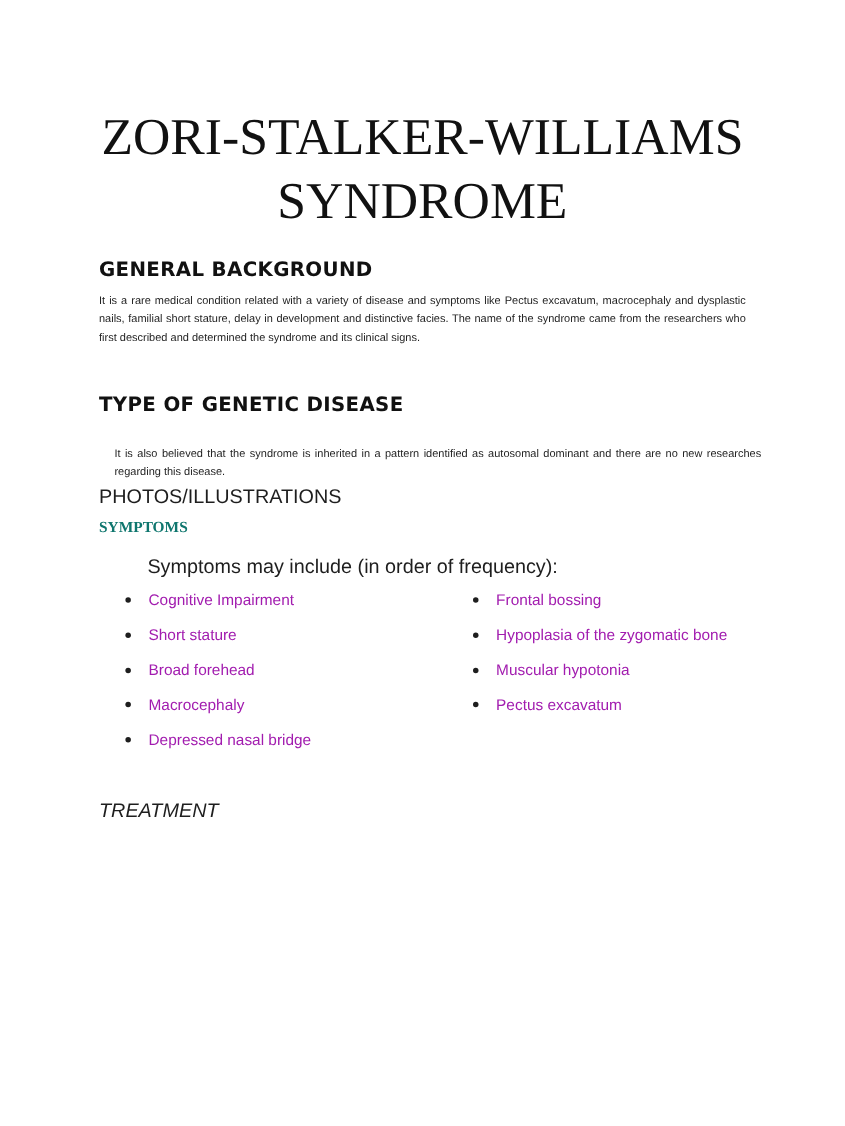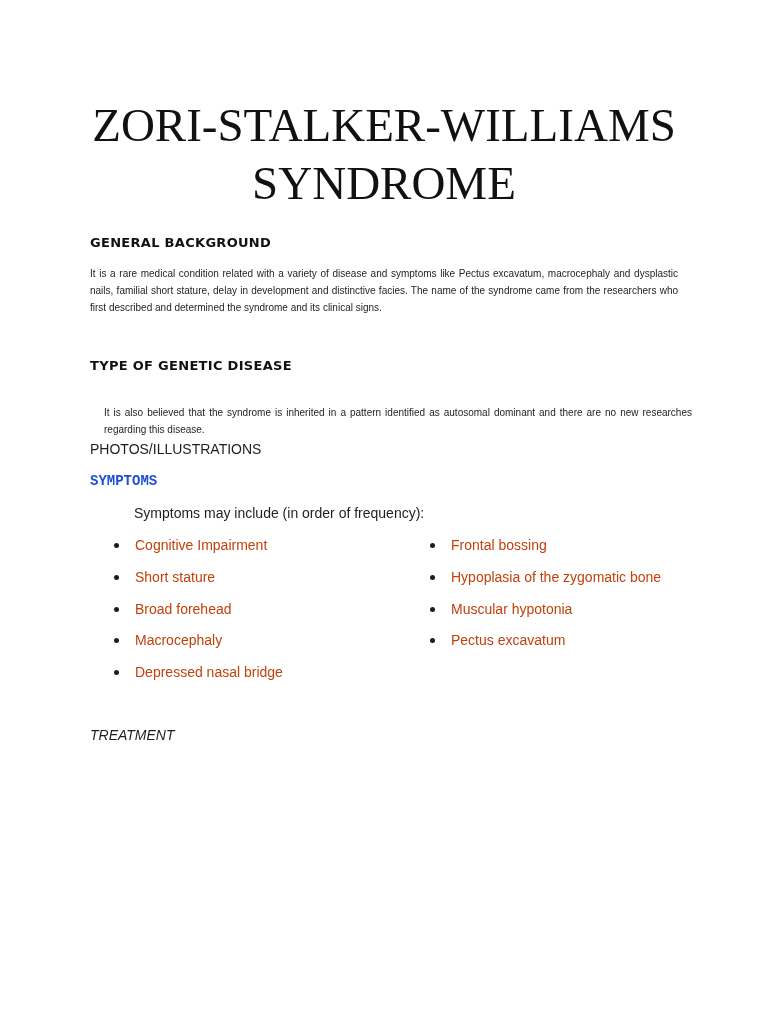--- a/index.html
+++ b/index.html
@@ -32,66 +32,66 @@
       line-height: 58px;
       color: #111111;
       letter-spacing: 0px;
     }
     .title .line { display: block; }
     .heading-wide {
       position: absolute;
       left: 90px;
       font-family: "DejaVu Sans", "Liberation Sans", sans-serif;
       font-weight: bold;
-      font-size: 13px;
+      font-size: 18px;
       letter-spacing: 0.3px;
       color: #111111;
     }
     .heading {
       position: absolute;
       left: 90px;
-      font-family: Liberation Mono, monospace;
+      font-family: Liberation Serif, serif;
       font-weight: bold;
       font-size: 14px;
-      color: #1d4ed8;
+      color: #0f766e;
     }
     .para {
       position: absolute;
       left: 90px;
       width: 588px;
       font-family: "Liberation Sans", sans-serif;
       font-size: 10px;
       line-height: 17px;
       color: #1e1e1e;
       text-align: justify;
       text-align-last: left;
     }
     .plain {
       position: absolute;
       left: 90px;
       font-family: "Liberation Sans", sans-serif;
-      font-size: 14px;
+      font-size: 18px;
       color: #1e1e1e;
     }
     .bullet-col {
       position: absolute;
       top: 536px;
       margin: 0;
       padding: 0;
       list-style: none;
     }
     .bullet-col.left { left: 114px; }
     .bullet-col.right { left: 430px; }
     .bullet-col li {
       height: 31.8px;
       position: relative;
       font-family: "Liberation Sans", sans-serif;
       font-size: 14px;
       line-height: 19px;
-      color: #c2410c;
+      color: #a21caf;
       padding-left: 21px;
       white-space: nowrap;
     }
     .bullet-col li .dot {
       position: absolute;
       left: 0;
       top: 7px;
       width: 5px;
       height: 5px;
       border-radius: 50%;

